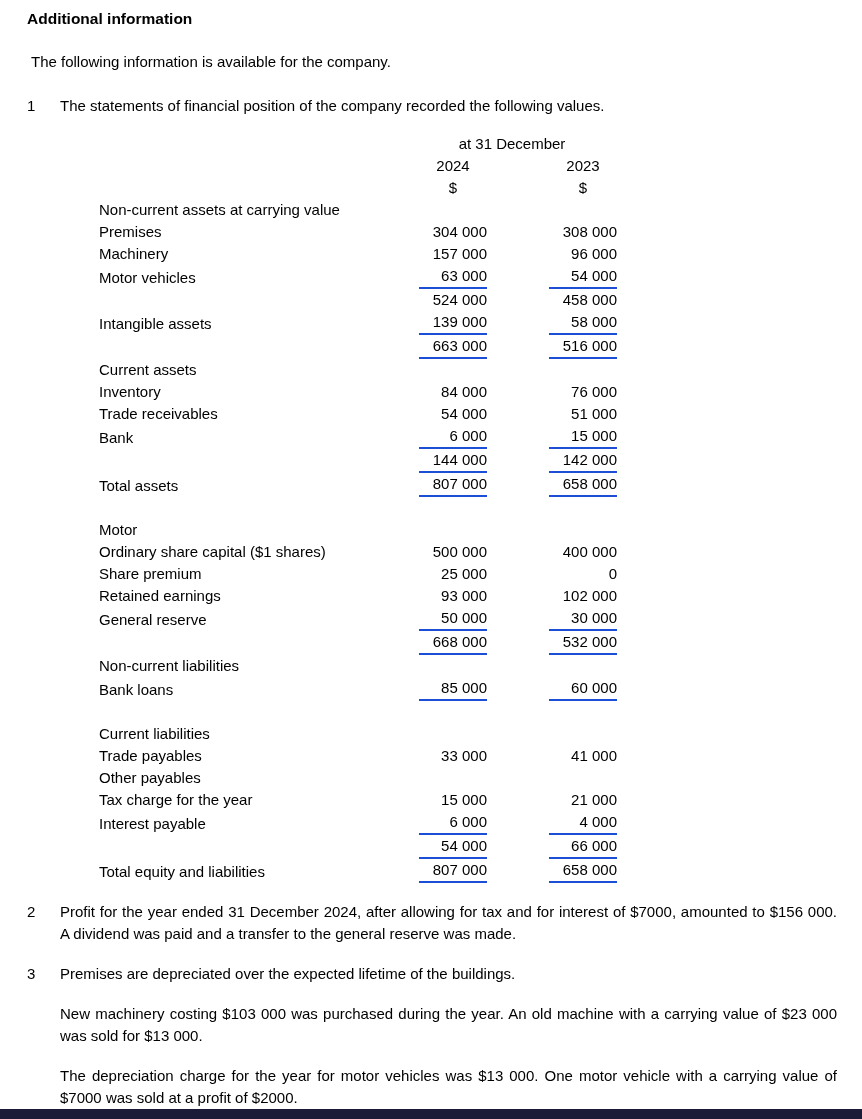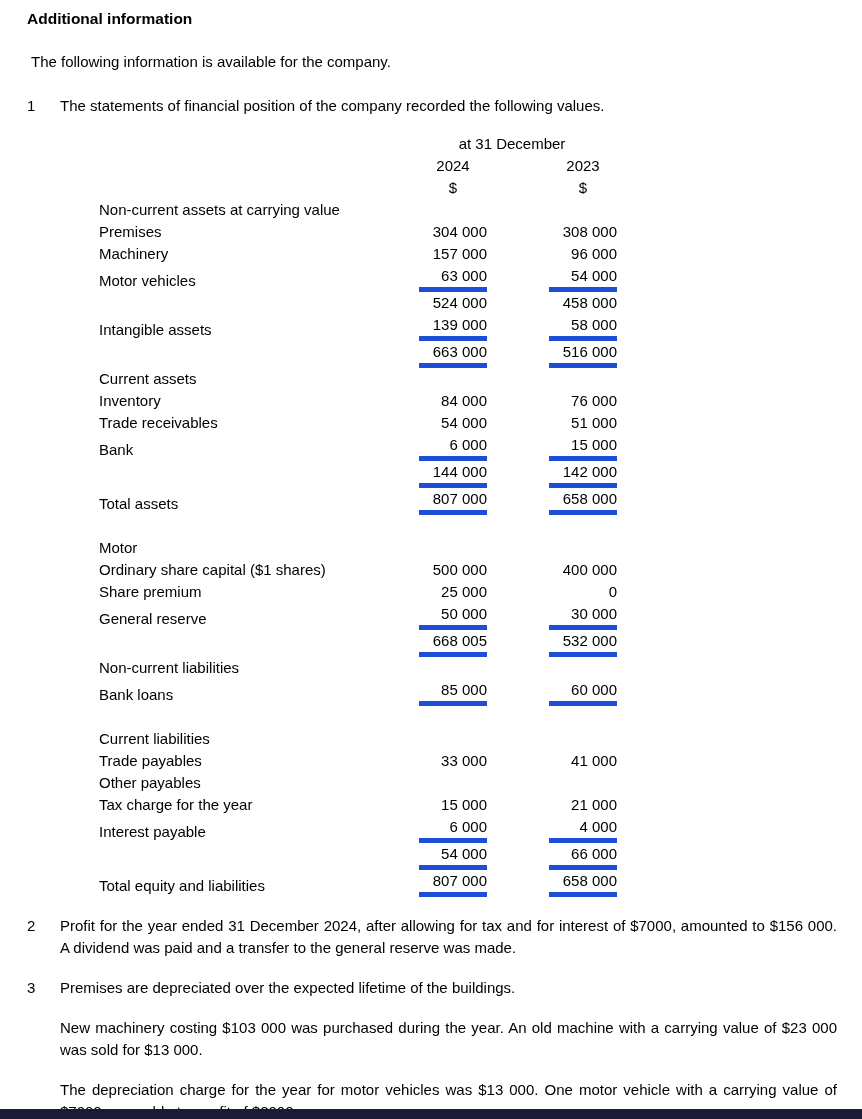--- a/index.html
+++ b/index.html
@@ -35,21 +35,21 @@
     margin: 16px 0 18px 72px;
     line-height: 22px;
   }
   .fin-table td { padding: 0; vertical-align: bottom; height: 22px; font-weight: normal; }
   .col-label { width: 308px; text-align: left; white-space: nowrap; }
   .col-a { width: 80px;  text-align: right; white-space: nowrap; }
   .col-b { width: 130px; text-align: right; white-space: nowrap; }
   .hdr-span { text-align: center; }
   .hdr-val { display: inline-block; width: 68px; text-align: center; }
   .val { display: inline-block; min-width: 68px; text-align: right; }
-  .u { border-bottom: 5px solid #1d4ed8; }
+  .u { border-bottom: 2px solid #1d4ed8; }
   .indent1 { padding-left: 40px; }
   .spacer-row td { height: 22px; }
 
   .bottom-bar {
     position: absolute;
     left: 0; right: 0; bottom: 0;
     height: 10px;
   }
 </style>
 </head>
@@ -165,27 +165,32 @@
           <td class="col-label">Ordinary share capital ($1 shares)</td>
           <td class="col-a"><span class="val">500 000</span></td>
           <td class="col-b"><span class="val">400 000</span></td>
         </tr>
         <tr>
           <td class="col-label">Share premium</td>
           <td class="col-a"><span class="val">25 000</span></td>
           <td class="col-b"><span class="val">0</span></td>
         </tr>
         <tr>
+          <td class="col-label">Retained earnings</td>
+          <td class="col-a"><span class="val">93 000</span></td>
+          <td class="col-b"><span class="val">102 000</span></td>
+        </tr>
+        <tr>
           <td class="col-label">General reserve</td>
           <td class="col-a"><span class="val u">50 000</span></td>
           <td class="col-b"><span class="val u">30 000</span></td>
         </tr>
         <tr>
           <td class="col-label"></td>
-          <td class="col-a"><span class="val u">668 005</span></td>
+          <td class="col-a"><span class="val u">668 000</span></td>
           <td class="col-b"><span class="val u">532 000</span></td>
         </tr>
         <tr>
           <td class="col-label">Non-current liabilities</td>
           <td class="col-a"></td>
           <td class="col-b"></td>
         </tr>
         <tr>
           <td class="col-label">Bank loans</td>
           <td class="col-a"><span class="val u">85 000</span></td>

